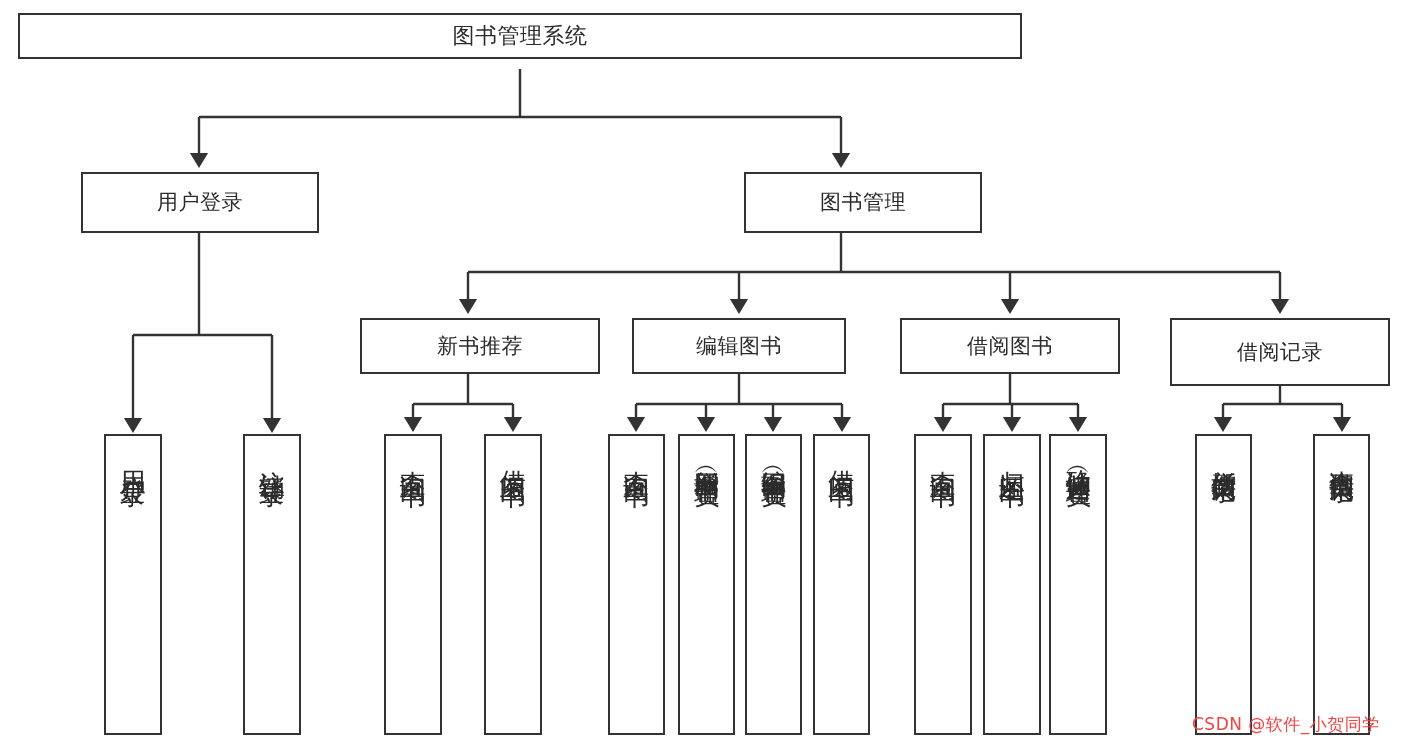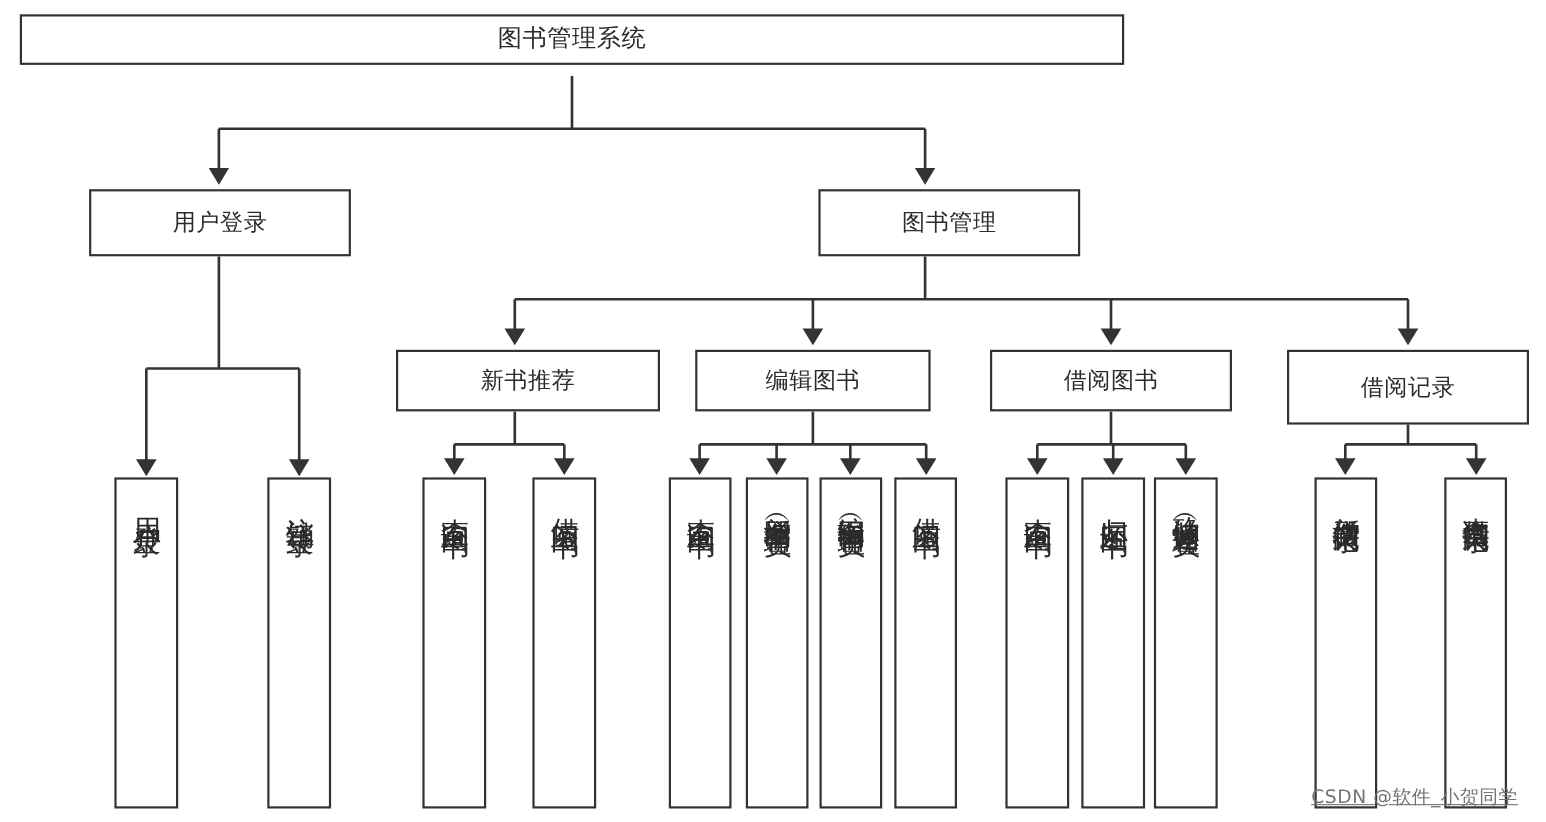--- a/index.html
+++ b/index.html
@@ -62,24 +62,23 @@
     letter-spacing: 4px;
     white-space: nowrap;
   }
   .node.v.tall .lbl {
     font-size: 25px;
     letter-spacing: 2px;
   }
   .watermark {
     position: absolute;
     font-size: 17px;
-    color: #737373;
+    color: #ef4444;
     white-space: nowrap;
     letter-spacing: 0.5px;
-    text-decoration: underline;
   }
 </style>
 </head>
 <body>
 
 <div id="canvas">
 
   <svg id="edges" viewBox="0 0 1405 747" xmlns="http://www.w3.org/2000/svg">
     <defs>
       <marker id="arrow" markerWidth="9" markerHeight="9" refX="3.1" refY="4.5" orient="auto" markerUnits="strokeWidth">

